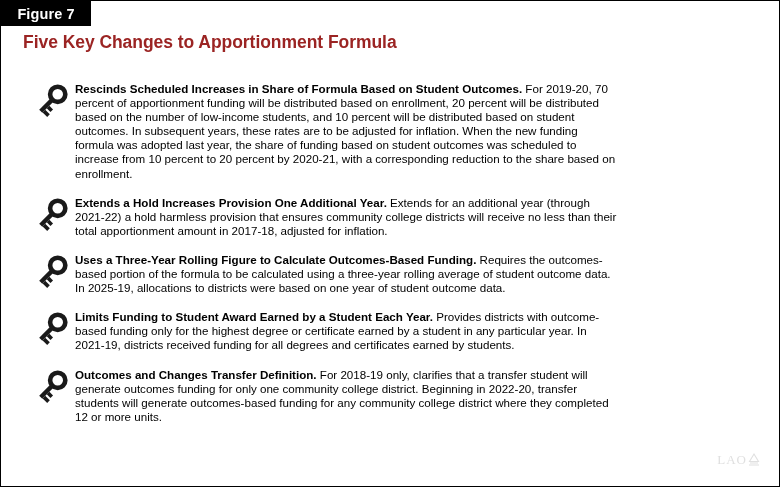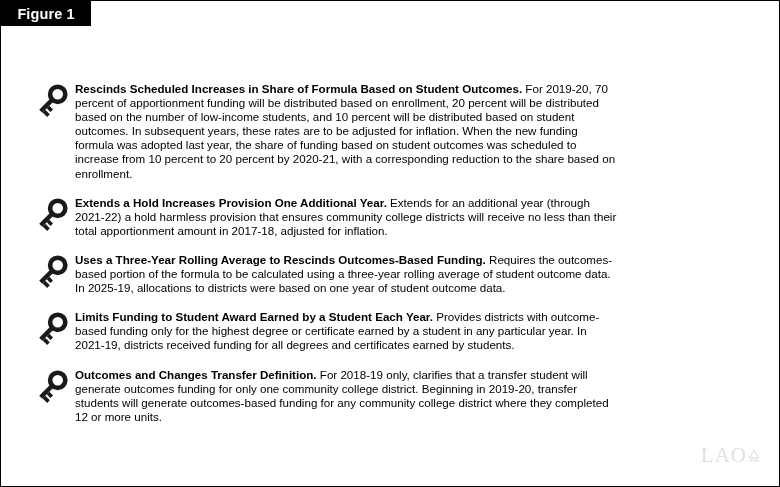--- a/index.html
+++ b/index.html
@@ -81,41 +81,42 @@
   }
   .item-text .lead {
     font-weight: bold;
   }
   .lao-logo {
     position: absolute;
     right: 18px;
     bottom: 18px;
     color: #e0e0e0;
     font-family: "Liberation Serif", serif;
-    font-size: 21px;
+    font-size: 13px;
     letter-spacing: 1px;
     display: flex;
     align-items: center;
     user-select: none;
   }
   .lao-logo .lao-mark {
     display: inline-block;
     margin-left: 0px;
   }
   .lao-logo .lao-mark svg {
     display: block;
   }
 </style>
 </head>
 <body>
 
 <div class="figure-panel">
 
-  <div class="figure-tab">Figure 1</div>
-
+  <div class="figure-tab">Figure 7</div>
+
+  <div class="figure-title">Five Key Changes to Apportionment Formula</div>
 
   <div class="items" id="items-container">
       <div class="item">
     <span class="key-icon">
       <svg viewBox="0 0 40 40" aria-hidden="true">
         <g transform="rotate(45 20 20)">
           <circle cx="20" cy="10.5" r="7.6" fill="none" stroke="#1a1a1a" stroke-width="4.6"></circle>
           <rect x="17.8" y="17" width="4.4" height="17.5" fill="#1a1a1a"></rect>
           <rect x="22.2" y="24.5" width="5.2" height="3.7" fill="#1a1a1a"></rect>
           <rect x="22.2" y="30.3" width="6.4" height="3.7" fill="#1a1a1a"></rect>
@@ -146,21 +147,21 @@
       <svg viewBox="0 0 40 40" aria-hidden="true">
         <g transform="rotate(45 20 20)">
           <circle cx="20" cy="10.5" r="7.6" fill="none" stroke="#1a1a1a" stroke-width="4.6"></circle>
           <rect x="17.8" y="17" width="4.4" height="17.5" fill="#1a1a1a"></rect>
           <rect x="22.2" y="24.5" width="5.2" height="3.7" fill="#1a1a1a"></rect>
           <rect x="22.2" y="30.3" width="6.4" height="3.7" fill="#1a1a1a"></rect>
         </g>
       </svg>
     </span>
     <div class="item-text">
-      <span class="lead">Uses a Three-Year Rolling Average to Rescinds Outcomes-Based Funding.</span><span class="body"> Requires the outcomes-based portion of the formula to be calculated using a three-year rolling average of student outcome data. In 2025-19, allocations to districts were based on one year of student outcome data.</span>
+      <span class="lead">Uses a Three-Year Rolling Figure to Calculate Outcomes-Based Funding.</span><span class="body"> Requires the outcomes-based portion of the formula to be calculated using a three-year rolling average of student outcome data. In 2025-19, allocations to districts were based on one year of student outcome data.</span>
     </div>
   </div>
       <div class="item">
     <span class="key-icon">
       <svg viewBox="0 0 40 40" aria-hidden="true">
         <g transform="rotate(45 20 20)">
           <circle cx="20" cy="10.5" r="7.6" fill="none" stroke="#1a1a1a" stroke-width="4.6"></circle>
           <rect x="17.8" y="17" width="4.4" height="17.5" fill="#1a1a1a"></rect>
           <rect x="22.2" y="24.5" width="5.2" height="3.7" fill="#1a1a1a"></rect>
           <rect x="22.2" y="30.3" width="6.4" height="3.7" fill="#1a1a1a"></rect>
@@ -176,21 +177,21 @@
       <svg viewBox="0 0 40 40" aria-hidden="true">
         <g transform="rotate(45 20 20)">
           <circle cx="20" cy="10.5" r="7.6" fill="none" stroke="#1a1a1a" stroke-width="4.6"></circle>
           <rect x="17.8" y="17" width="4.4" height="17.5" fill="#1a1a1a"></rect>
           <rect x="22.2" y="24.5" width="5.2" height="3.7" fill="#1a1a1a"></rect>
           <rect x="22.2" y="30.3" width="6.4" height="3.7" fill="#1a1a1a"></rect>
         </g>
       </svg>
     </span>
     <div class="item-text">
-      <span class="lead">Outcomes and Changes Transfer Definition.</span><span class="body"> For 2018-19 only, clarifies that a transfer student will generate outcomes funding for only one community college district. Beginning in 2019-20, transfer students will generate outcomes-based funding for any community college district where they completed 12 or more units.</span>
+      <span class="lead">Outcomes and Changes Transfer Definition.</span><span class="body"> For 2018-19 only, clarifies that a transfer student will generate outcomes funding for only one community college district. Beginning in 2022-20, transfer students will generate outcomes-based funding for any community college district where they completed 12 or more units.</span>
     </div>
   </div>
     </div>
 
   <div class="lao-logo">
     <span>LAO</span>
     <span class="lao-mark">
       <svg width="14" height="16" viewBox="0 0 14 16" aria-hidden="true">
         <path d="M2 13 H12 M3 11 H11 M7 2 L11.5 9.5 H2.5 Z" fill="none" stroke="#e0e0e0" stroke-width="1.1"></path>
       </svg>

